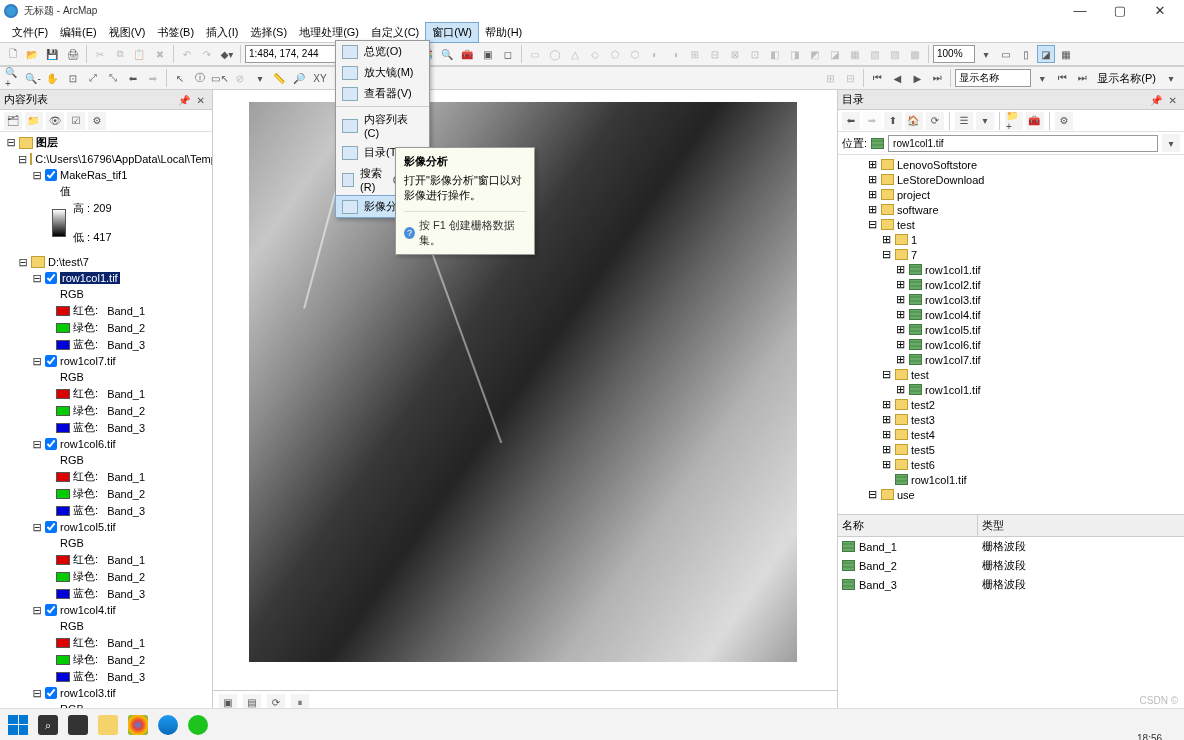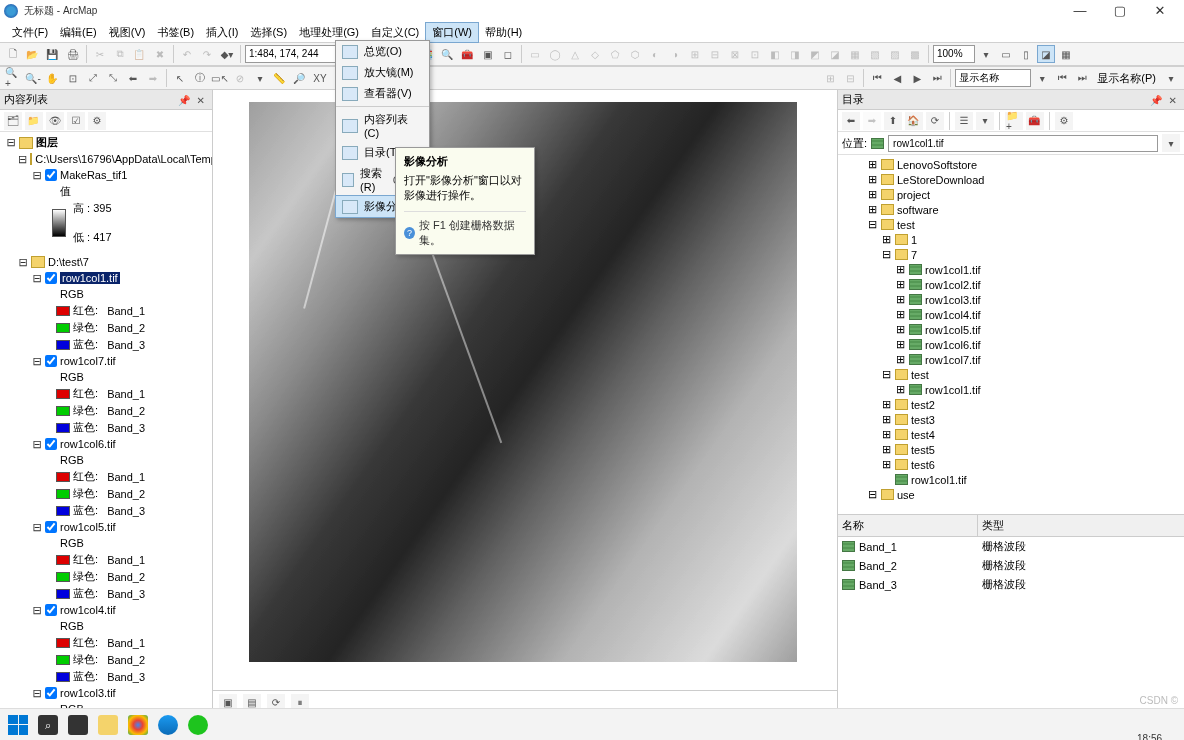--- a/index.html
+++ b/index.html
@@ -212,21 +212,21 @@
           <span class="expander">⊟</span>
           <input type="checkbox" checked="" style="">
           <span>MakeRas_tif1</span>
         </div>
       <div class="toc-row" style="padding-left:60px">
           <span>值</span>
         </div>
       <div class="toc-row" style="padding-left:52px">
           <div class="grad"></div>
           <div style="display:flex;flex-direction:column;gap:14px;margin-left:4px">
-            <span>高 : 395</span>
+            <span>高 : 209</span>
             <span>低 : 417</span>
           </div>
         </div>
       <div class="toc-row" style="padding-left:18px;margin-top:8px">
           <span class="expander">⊟</span>
           <span class="folder"></span>
           <span>D:\test\7</span>
         </div>
       <div class="toc-row" style="padding-left:32px">
           <span class="expander">⊟</span>

